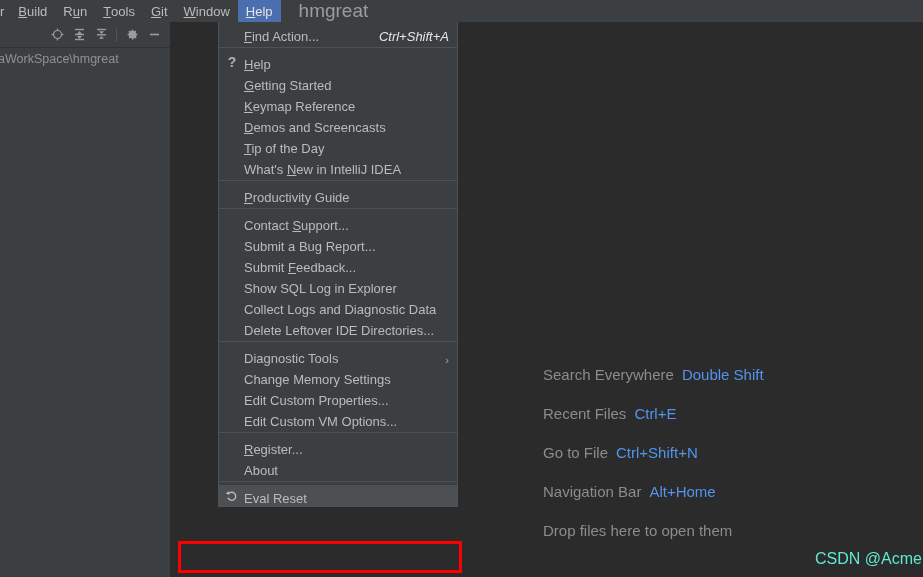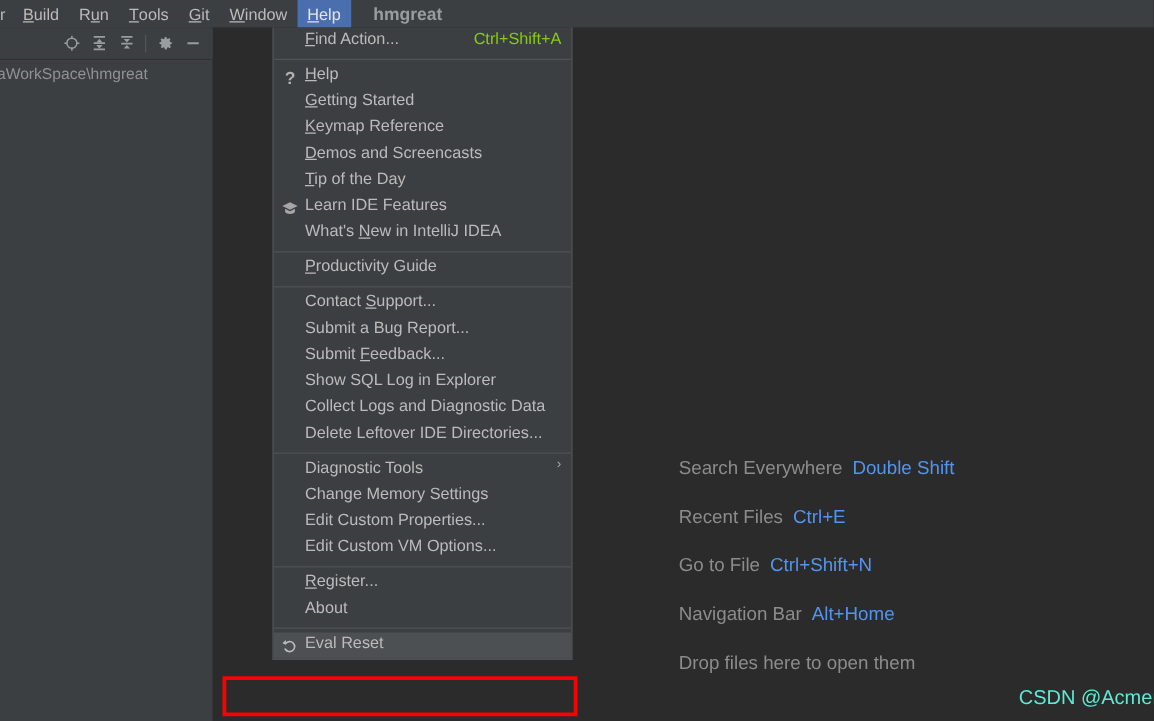--- a/index.html
+++ b/index.html
@@ -72,54 +72,54 @@
   .menubar-item.clipped { padding-left: 0; padding-right: 6px; }
   .menubar-item.active {
     background: #4b6eaf;
     color: #e6e6e6;
   }
   .menubar-item .u { text-decoration: underline; }
   .project-label {
     display: flex; align-items: center;
     padding: 0 8px 0 18px;
     color: #9a9d9f;
-    font-size: 14px;
-    font-weight: bold;
+    font-size: 19px;
   }
 
   
   .menu-popup {
     position: absolute;
     left: 218px; top: 22px;
     width: 240px;
     background: #3c3f41;
     border: 1px solid #4f5254;
     border-top: none;
     z-index: 30;
     padding: 1px 0 0 0;
     font-size: 13px;
   }
   .menu-item {
     position: relative;
     height: 21px;
-    display: flex; align-items: flex-start;
+    display: flex; align-items: flex-end;
     color: #bbbbbb;
     padding-left: 25px;
     padding-right: 8px;
     white-space: nowrap;
   }
   .menu-item.hovered {
     background: #4c5052;
   }
   .menu-item .label { flex: 0 0 auto; }
   .menu-item .u { text-decoration: underline; }
   .menu-item .shortcut {
     margin-left: auto;
-    color: #84cc16;
+    color: #e5e5e5;
     padding-left: 20px;
+    font-style: italic;
   }
   .menu-item .leading-icon {
     position: absolute;
     left: 5px; top: 0; bottom: 0;
     width: 16px;
     display: flex; align-items: center; justify-content: center;
     color: #a6a6a6;
   }
   .menu-item .submenu-arrow {
     margin-left: auto;
@@ -250,29 +250,20 @@
       <div class="menu-item">
         <span class="label"><span class="u">K</span>eymap Reference</span>
       </div>
       <div class="menu-item">
         <span class="label"><span class="u">D</span>emos and Screencasts</span>
       </div>
       <div class="menu-item">
         <span class="label"><span class="u">T</span>ip of the Day</span>
       </div>
       <div class="menu-item">
-        <span class="leading-icon">
-          <svg width="14" height="14" viewBox="0 0 16 16">
-            <path fill="#a6a6a6" d="M8 2L1 5.5l7 3.5 7-3.5L8 2z"></path>
-            <path fill="#a6a6a6" d="M3.5 8v2.8c0 1 2 1.9 4.5 1.9s4.5-.9 4.5-1.9V8L8 10.2 3.5 8z"></path>
-          </svg>
-        </span>
-        <span class="label">Learn IDE Features</span>
-      </div>
-      <div class="menu-item">
         <span class="label">What's <span class="u">N</span>ew in IntelliJ IDEA</span>
       </div>
       <div class="menu-sep"></div>
       <div class="menu-item">
         <span class="label"><span class="u">P</span>roductivity Guide</span>
       </div>
       <div class="menu-sep"></div>
       <div class="menu-item">
         <span class="label">Contact <span class="u">S</span>upport...</span>
       </div>

